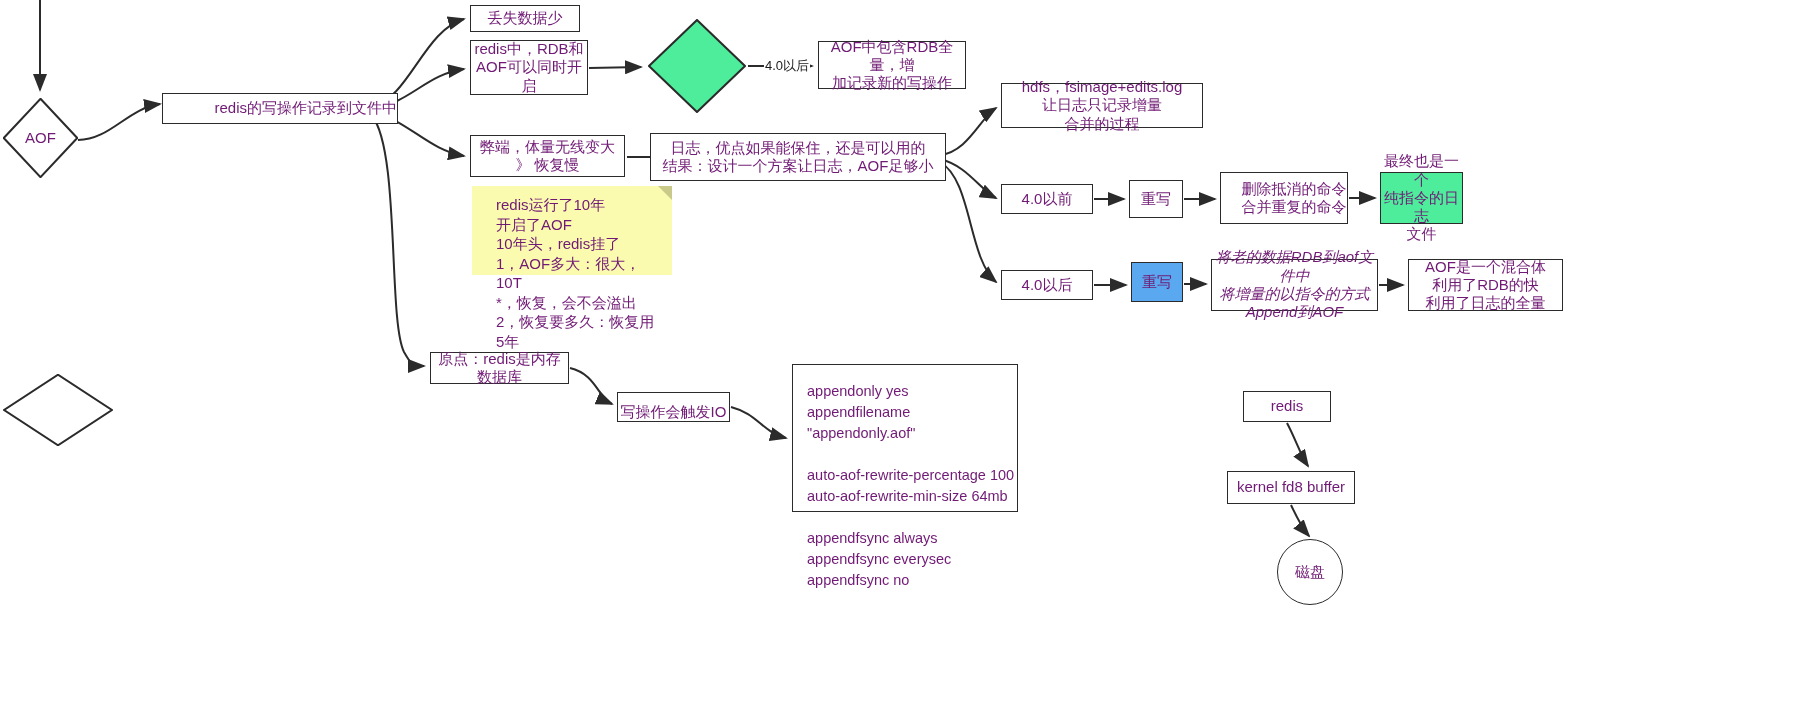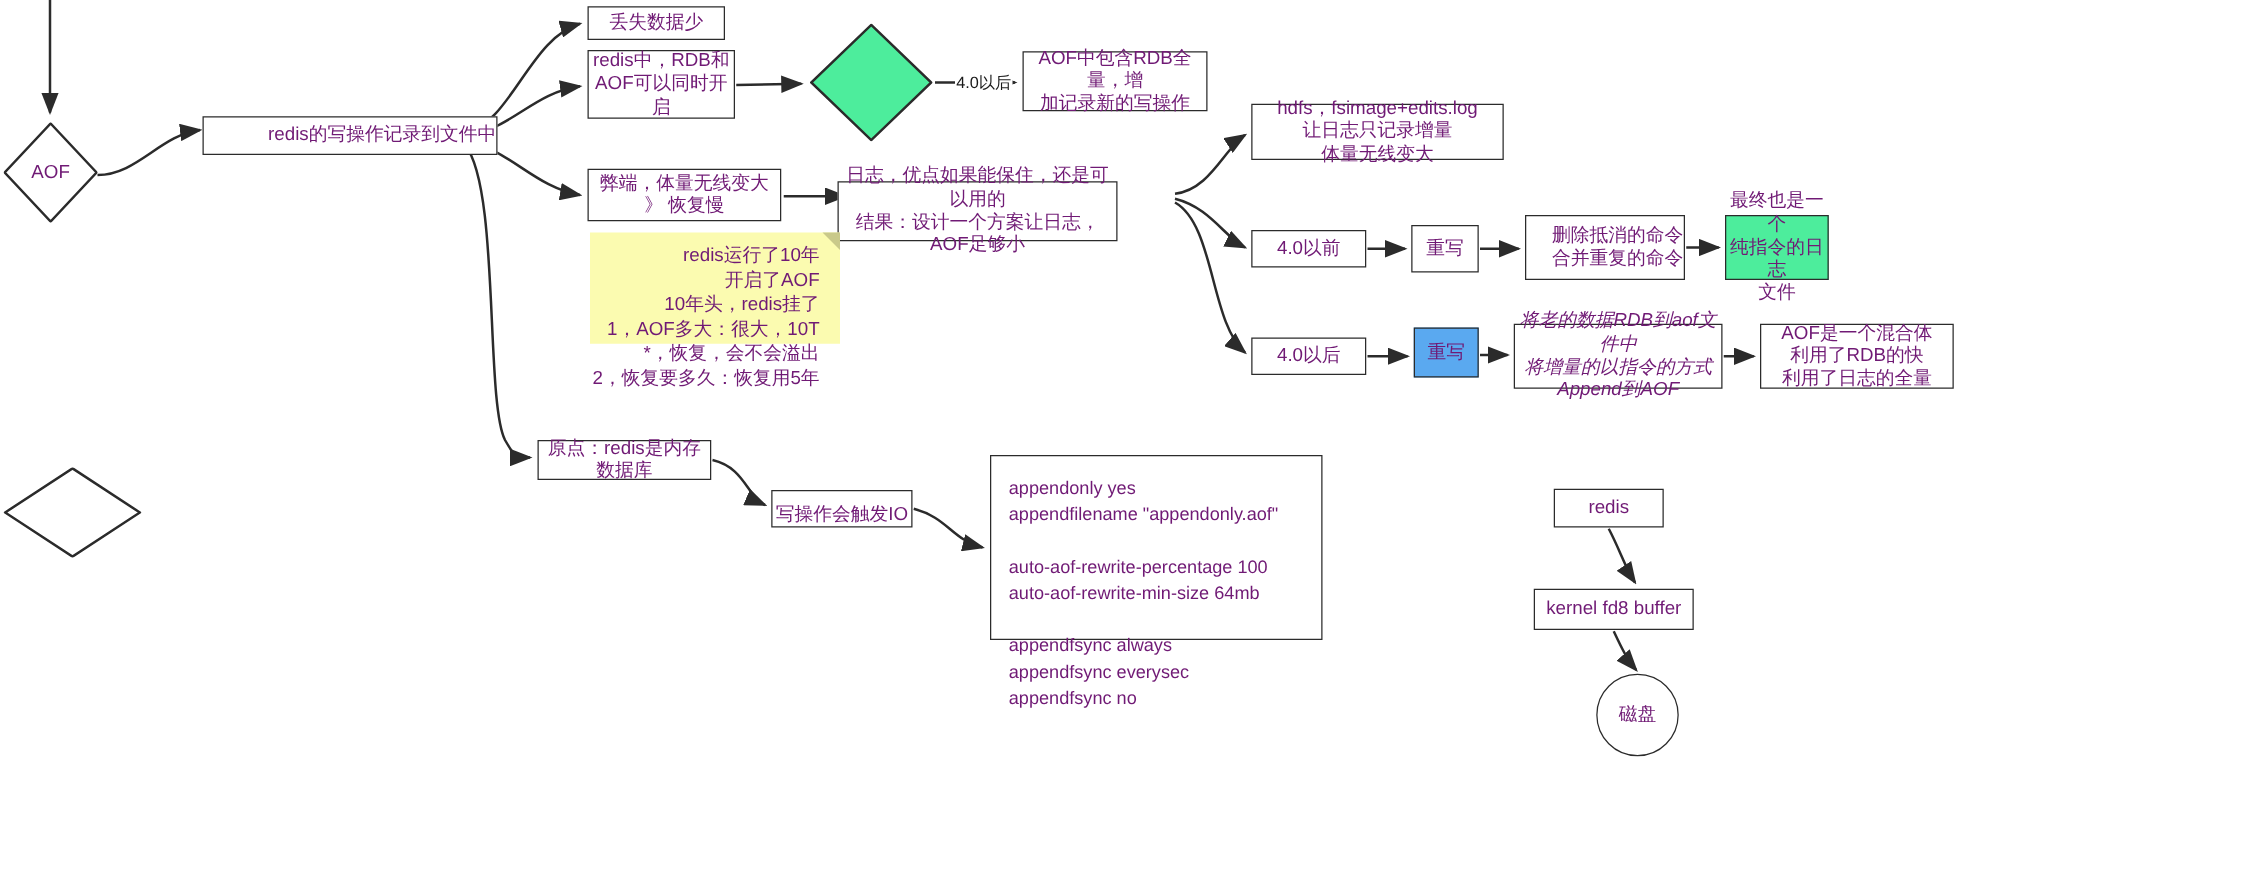--- a/index.html
+++ b/index.html
@@ -48,22 +48,22 @@
   }
   .node.blue {
     background: #5aa9f0;
     border: 1.6px solid #2b2b2b;
   }
   .node.note {
     background: #fbfbb0;
     border: none;
     justify-content: flex-start;
     align-items: flex-start;
-    text-align: right;
-    padding: 9px 10px 6px 2px;
+    text-align: left;
+    padding: 9px 10px 6px 24px;
     line-height: 1.30;
   }
   .note-fold {
     position: absolute;
     right: 0;
     top: 0;
     width: 0;
     height: 0;
     border-left: 14px solid transparent;
     border-top: 14px solid #c9c98a;
@@ -153,49 +153,49 @@
       <div class="node box" style="left: 470px; top: 5px; width: 110px; height: 27px;"><span>丢失数据少</span></div>
       <div class="node box" style="left: 470px; top: 40px; width: 118px; height: 55px;"><span>redis中，RDB和
 AOF可以同时开启</span></div>
       <div class="node diamond" style="left: 648px; top: 19px; width: 98px; height: 94px;"><svg class="diamond-shape" viewBox="0 0 100 100" preserveAspectRatio="none">
           <polygon points="50,1 99,50 50,99 1,50" fill="#4ded9c" stroke="#2b2b2b" stroke-width="2" vector-effect="non-scaling-stroke"></polygon>
         </svg></div>
       <div class="node box" style="left: 818px; top: 41px; width: 148px; height: 48px;"><span>AOF中包含RDB全量，增
 加记录新的写操作</span></div>
       <div class="node box" style="left: 470px; top: 135px; width: 155px; height: 42px;"><span>弊端，体量无线变大
 》  恢复慢</span></div>
-      <div class="node box" style="left: 670px; top: 133px; width: 224px; height: 48px; margin-top: 12px;"><span>日志，优点如果能保住，还是可以用的
+      <div class="node box" style="left: 650px; top: 133px; width: 296px; height: 48px;"><span>日志，优点如果能保住，还是可以用的
 结果：设计一个方案让日志，AOF足够小</span></div>
       <div class="node note" style="left: 472px; top: 186px; width: 200px; height: 89px;"><span>redis运行了10年
 开启了AOF
 10年头，redis挂了
 1，AOF多大：很大，10T
 *，恢复，会不会溢出
 2，恢复要多久：恢复用5年</span><div class="note-fold"></div></div>
       <div class="node box" style="left: 1001px; top: 83px; width: 202px; height: 45px;"><span>hdfs，fsimage+edits.log
 让日志只记录增量
-体量无线变大</span></div>
+合并的过程</span></div>
       <div class="node box" style="left: 1001px; top: 184px; width: 92px; height: 30px;"><span>4.0以前</span></div>
       <div class="node box" style="left: 1129px; top: 180px; width: 54px; height: 38px;"><span>重写</span></div>
       <div class="node box" style="left: 1220px; top: 172px; width: 128px; height: 52px; padding-left: 20px;"><span>删除抵消的命令
 合并重复的命令</span></div>
       <div class="node box green" style="left: 1380px; top: 172px; width: 83px; height: 52px;"><span>最终也是一个
 纯指令的日志
 文件</span></div>
       <div class="node box" style="left: 1001px; top: 270px; width: 92px; height: 30px;"><span>4.0以后</span></div>
       <div class="node box blue" style="left: 1131px; top: 262px; width: 52px; height: 40px;"><span>重写</span></div>
       <div class="node box" style="left: 1211px; top: 259px; width: 167px; height: 52px; font-style: italic;"><span>将老的数据RDB到aof文件中
 将增量的以指令的方式
 Append到AOF</span></div>
       <div class="node box" style="left: 1408px; top: 259px; width: 155px; height: 52px;"><span>AOF是一个混合体
 利用了RDB的快
 利用了日志的全量</span></div>
       <div class="node box" style="left: 430px; top: 352px; width: 139px; height: 32px;"><span>原点：redis是内存数据库</span></div>
       <div class="node box" style="left: 617px; top: 392px; width: 113px; height: 30px; align-items: flex-end;"><span>写操作会触发IO</span></div>
-      <div class="node code" style="left: 792px; top: 364px; width: 266px; height: 148px;"><span>appendonly yes
+      <div class="node code" style="left: 792px; top: 364px; width: 226px; height: 148px;"><span>appendonly yes
 appendfilename "appendonly.aof"
 
 auto-aof-rewrite-percentage 100
 auto-aof-rewrite-min-size 64mb
 
 appendfsync always
 appendfsync everysec
 appendfsync no</span></div>
       <div class="node box" style="left: 1243px; top: 391px; width: 88px; height: 31px;"><span>redis</span></div>
       <div class="node box" style="left: 1227px; top: 471px; width: 128px; height: 33px;"><span>kernel  fd8 buffer</span></div>

